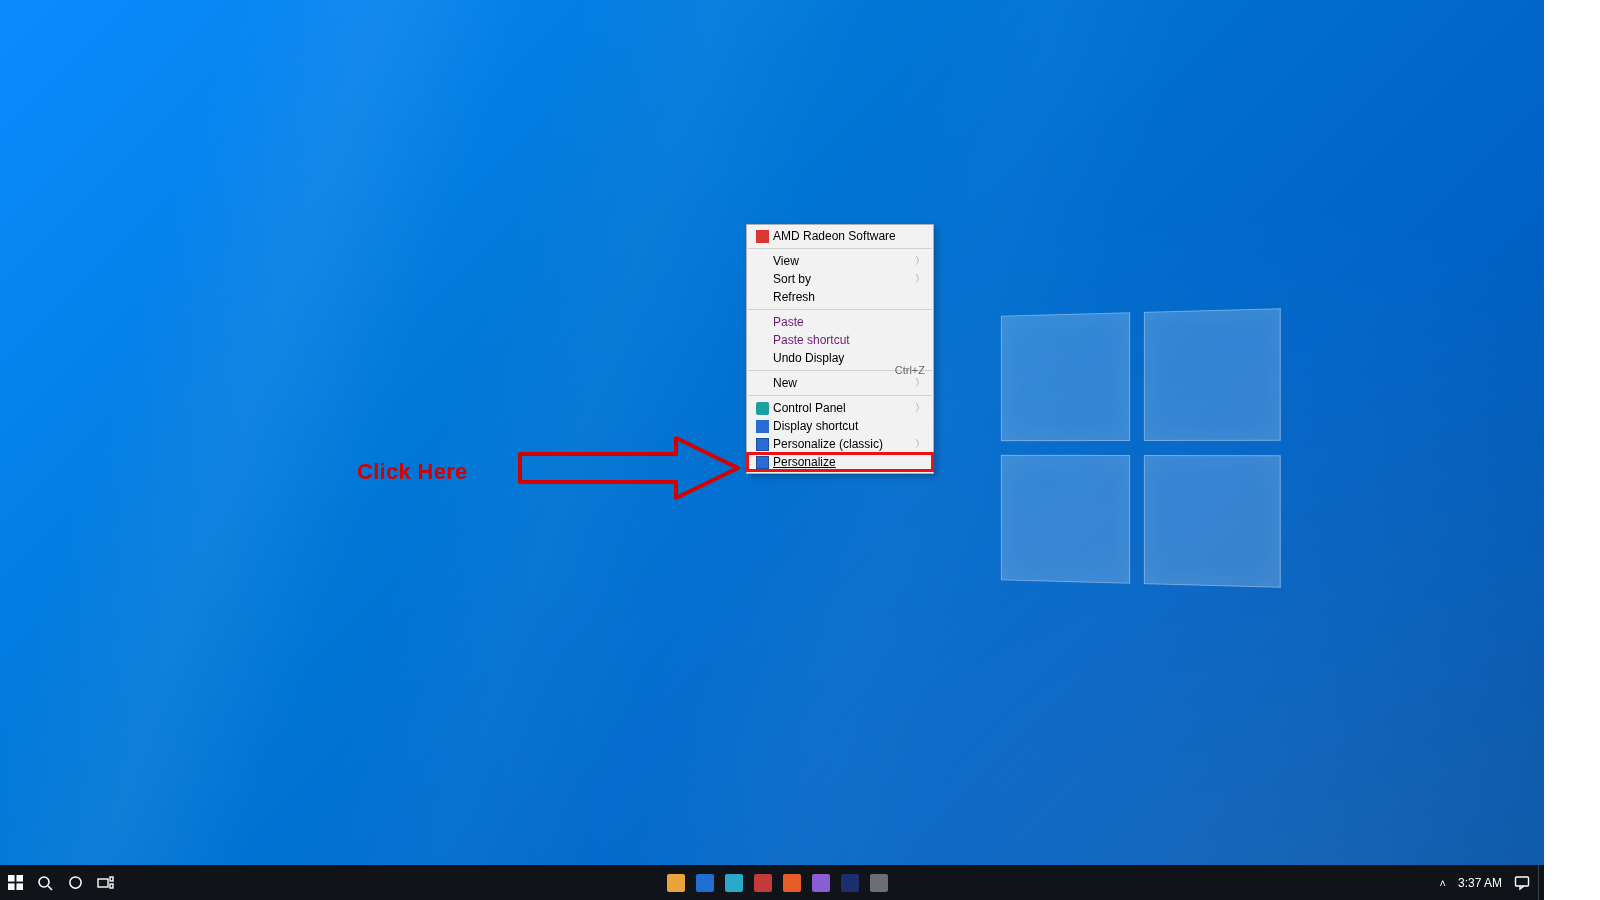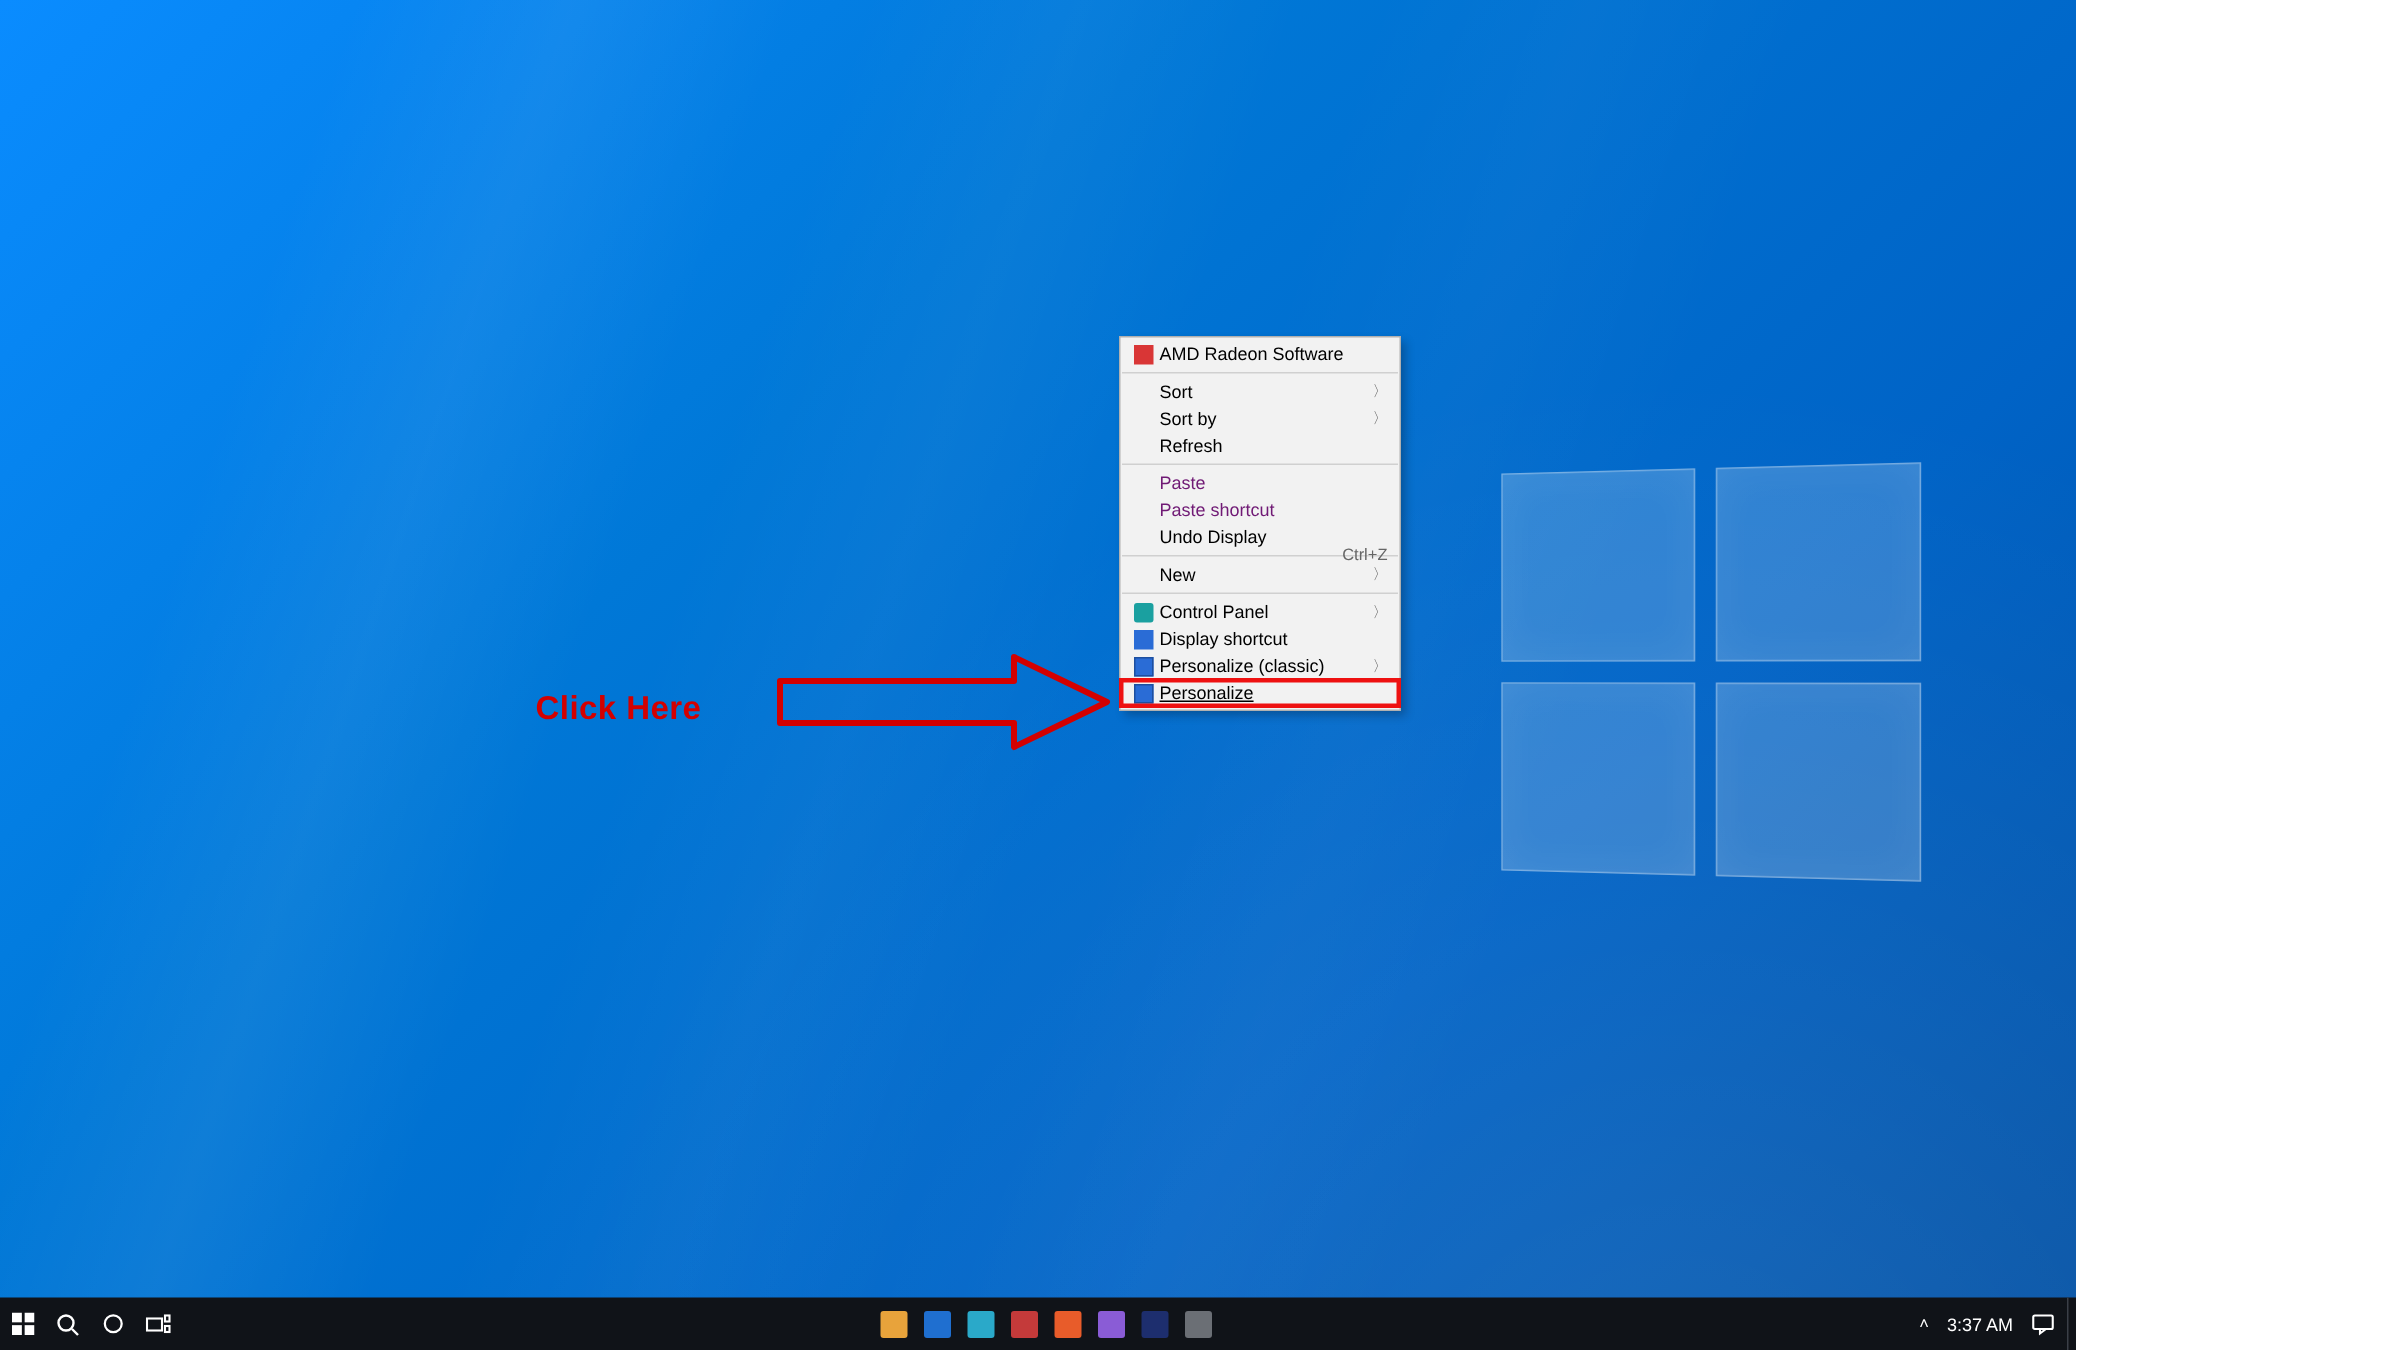--- a/index.html
+++ b/index.html
@@ -1,19 +1,19 @@
 <!DOCTYPE html>
 <html><head>
 <meta charset="utf-8">
 <style>
   * { margin:0; padding:0; box-sizing:border-box; font-family:"Segoe UI", Tahoma, sans-serif; }
   html,body { width:1600px; height:900px; overflow:hidden; }
   
   .desktop {
-    position:relative; width:1384px; height:900px;
+    position:relative; width:1544px; height:900px;
     background:
       radial-gradient(circle at 80% 110%, rgba(255,255,255,0.10) 0%, rgba(255,255,255,0) 50%),
       linear-gradient(135deg,#0a8cff 0%,#0078d7 35%,#0063c6 70%,#004fa3 100%);
   }
   
   .streak { position:absolute; top:-200px; width:280px; height:1400px;
     background:linear-gradient(90deg,rgba(255,255,255,0) 0%,rgba(255,255,255,0.06) 50%,rgba(255,255,255,0) 100%);
     transform:rotate(18deg); pointer-events:none; }
   .s1{left:80px} .s2{left:420px;opacity:.6} .s3{left:760px;opacity:.4}
 
@@ -85,21 +85,21 @@
   <div class="ctxmenu">
     <div class="row">
       <span class="ic">
           <span class="mico red"></span>
         </span>
       <span class="lbl">AMD Radeon Software</span>
     </div>
     <div class="sep"></div>
     <div class="row">
       <span class="ic"></span>
-      <span class="lbl">Sort</span>
+      <span class="lbl">View</span>
       <span class="arw">〉</span>
     </div>
     <div class="row">
       <span class="ic"></span>
       <span class="lbl">Sort by</span>
       <span class="arw">〉</span>
     </div>
     <div class="row">
       <span class="ic"></span>
       <span class="lbl">Refresh</span>

